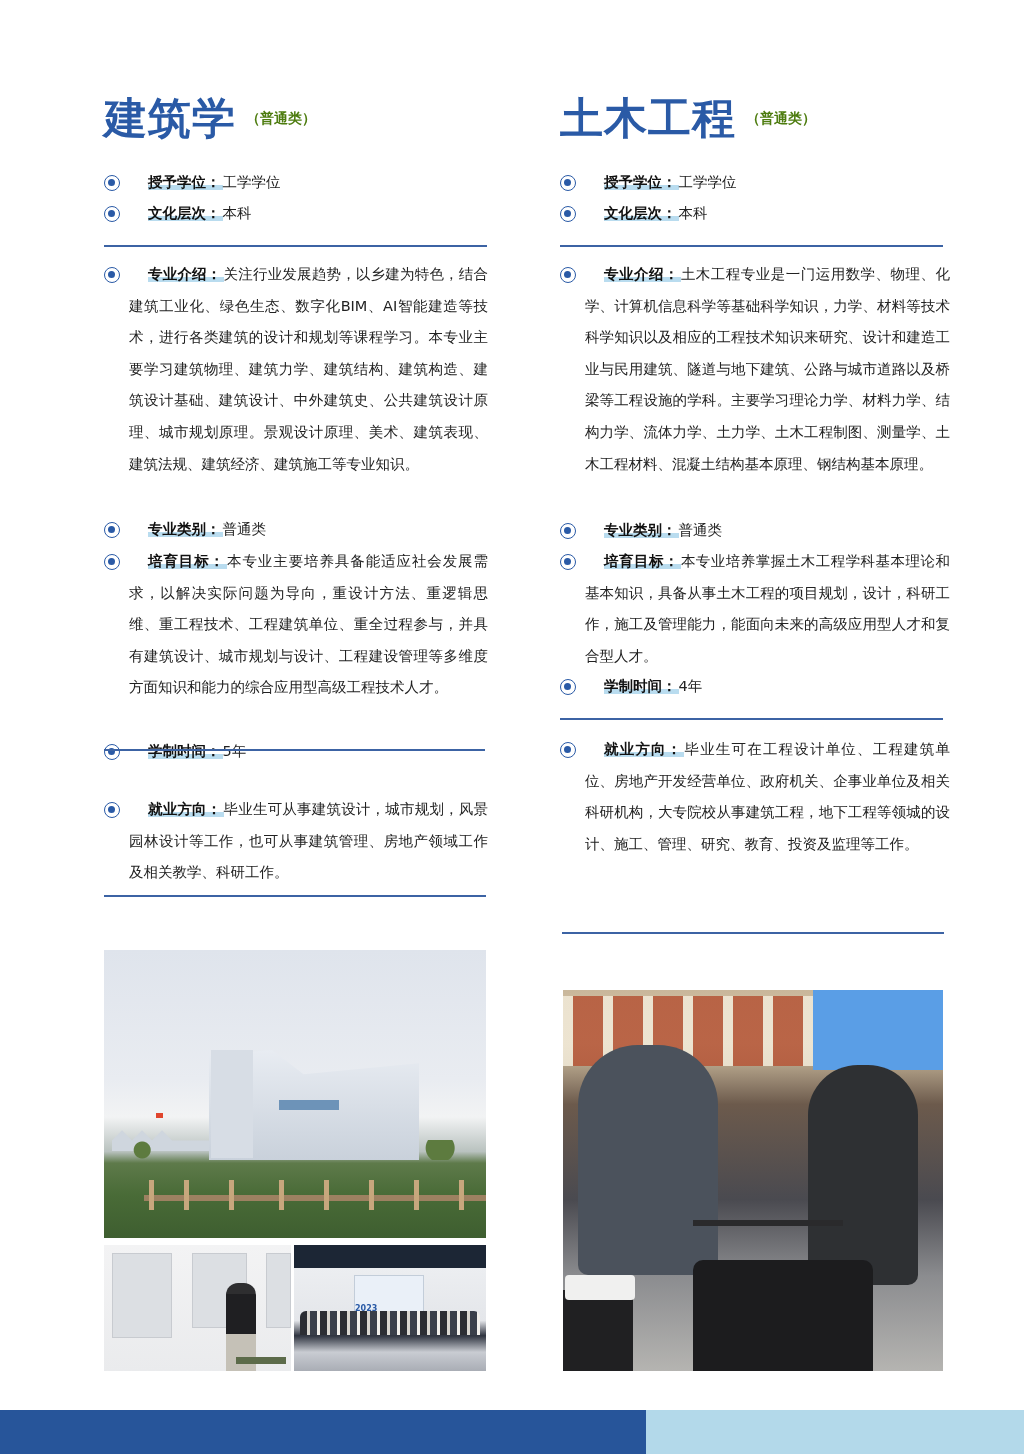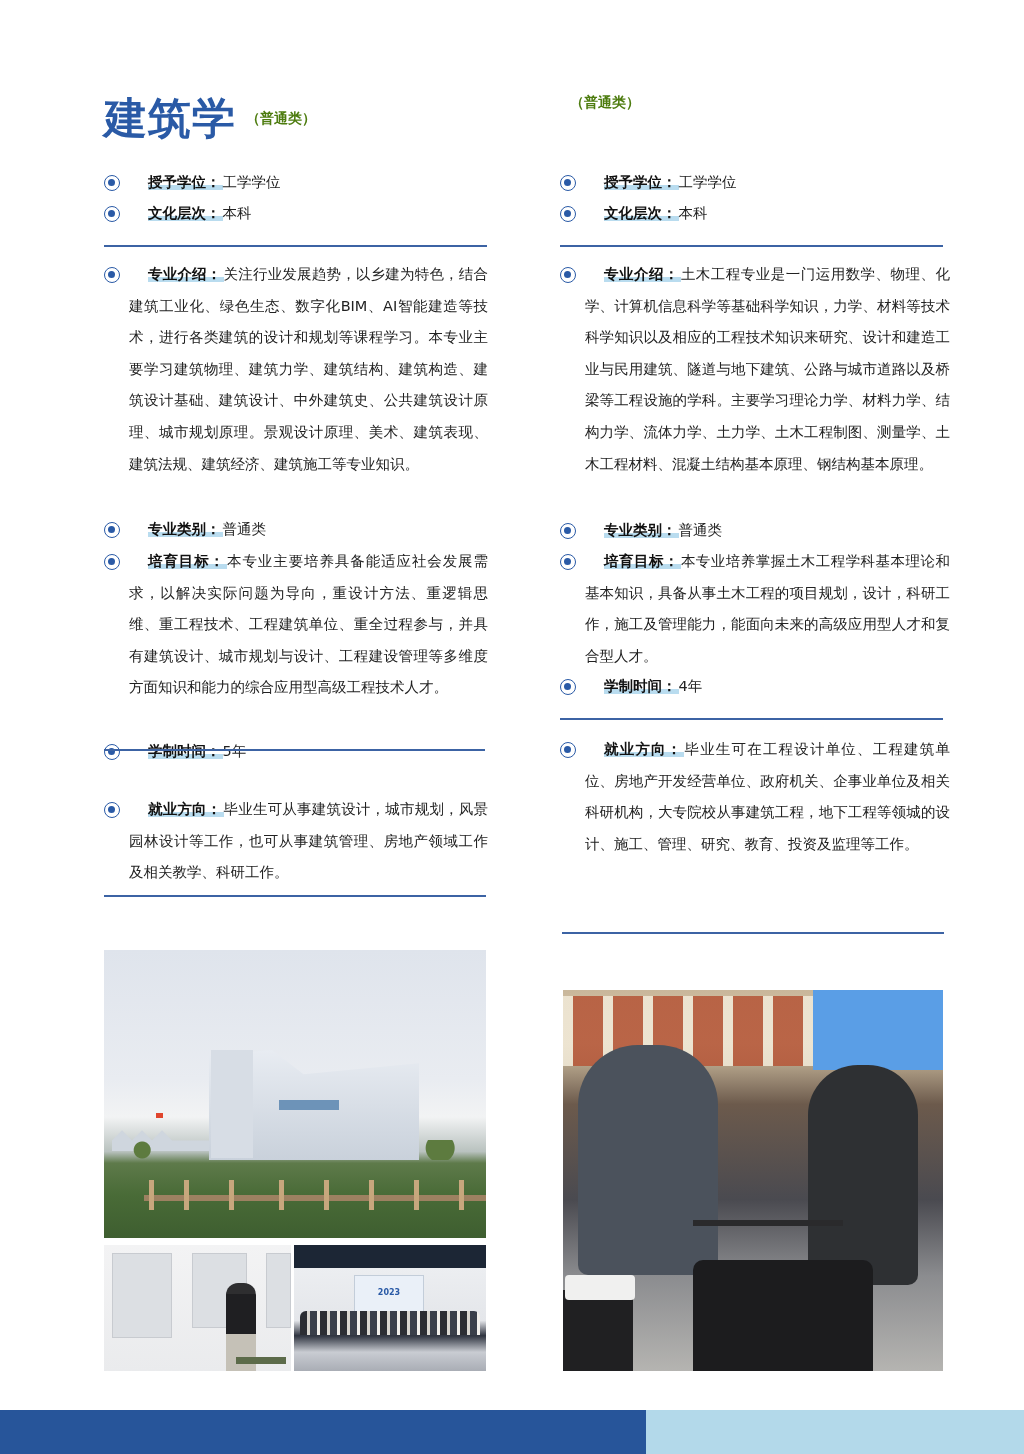--- a/index.html
+++ b/index.html
@@ -34,21 +34,21 @@
   .arch-render .trees { position: absolute; left: 0; top: 190px; width: 100%; height: 20px; background: radial-gradient(circle at 10% 50%, #5d7b3f 8px, transparent 9px), radial-gradient(circle at 88% 40%, #5d7b3f 14px, transparent 15px); }
   .arch-render .boardwalk { position: absolute; left: 40px; top: 245px; width: 342px; height: 6px; background: #9d8161; }
   .arch-render .post { position: absolute; top: 230px; width: 5px; height: 30px; background: #c7a77d; }
 
   .studio-photo { left: 104px; top: 1245px; width: 187px; height: 126px; background: linear-gradient(to bottom, #f3f3f4, #eaebed); }
   .studio-photo .poster { position: absolute; background: #dcdfe3; border: 1px solid #c8cbd0; }
   .studio-photo .person { position: absolute; left: 122px; top: 38px; width: 30px; height: 88px; background: linear-gradient(to bottom, #2e2e30 0, #2e2e30 12%, #1f1f22 12%, #1f1f22 58%, #c5c1b7 58%); border-radius: 12px 12px 0 0; }
   .studio-photo .caption-strip { position: absolute; left: 132px; top: 112px; width: 50px; height: 7px; background: #5c6b4a; }
 
   .meeting-photo { left: 294px; top: 1245px; width: 192px; height: 126px; background: linear-gradient(to bottom, #1c2635 0, #1c2635 18%, #eceef1 18%, #e4e6ea 60%, #2f3440 72%, #c9ccd2 85%, #a9adb5 100%); }
-  .meeting-photo .screen { position: absolute; left: 60px; top: 30px; width: 70px; height: 40px; background: #eaf0f8; border: 1px solid #c3cdd9; font-size: 8px; color: #2a5aa6; text-align: center; padding-top: 12px; font-weight: bold; }
+  .meeting-photo .screen { position: absolute; left: 60px; top: 30px; width: 70px; height: 40px; background: #eaf0f8; border: 1px solid #c3cdd9; font-size: 8px; color: #2a5aa6; padding-top: 28px; font-weight: bold; }
   .meeting-photo .crowd { position: absolute; left: 6px; top: 66px; width: 180px; height: 24px; background: repeating-linear-gradient(to right, #2b2d33 0 7px, #d9d6d0 7px 10px, #3a3f4a 10px 17px, #f1efeb 17px 20px); border-radius: 6px 6px 0 0; }
 
   .drone-photo { left: 563px; top: 990px; width: 380px; height: 381px; background: linear-gradient(to bottom, #c9b79b 0%, #d8c8a9 14%, #6c5a4c 30%, #4a4a50 55%, #8b8c8f 75%, #b5b4b1 100%); }
   .drone-photo .sky { position: absolute; right: 0; top: 0; width: 130px; height: 80px; background: #5a9ee6; }
   .drone-photo .columns { position: absolute; left: 0; top: 6px; width: 250px; height: 70px; background: repeating-linear-gradient(to right, #efe7d5 0 10px, #b65a3c 10px 40px); opacity: .9; }
   .drone-photo .person-a { position: absolute; left: 15px; top: 55px; width: 140px; height: 230px; background: #4b525c; border-radius: 60px 60px 10px 10px; }
   .drone-photo .person-b { position: absolute; left: 245px; top: 75px; width: 110px; height: 220px; background: #2e3033; border-radius: 50px 50px 10px 10px; }
   .drone-photo .drone { position: absolute; left: 130px; top: 230px; width: 150px; height: 40px; border-top: 6px solid #2a2a2c; }
   .drone-photo .case { position: absolute; left: 130px; top: 270px; width: 180px; height: 111px; background: #1c1c1e; border-radius: 10px 10px 0 0; }
   .drone-photo .case-left { position: absolute; left: 0; top: 300px; width: 70px; height: 81px; background: #202022; }
@@ -99,20 +99,21 @@
   <div class="item" style="top:794px">
     <span class="bullet"></span>
     <div class="content"><span class="label">就业方向：</span><span>毕业生可从事建筑设计，城市规划，风景园林设计等工作，也可从事建筑管理、房地产领域工作及相关教学、科研工作。</span></div>
   </div>
 
   <div class="divider" style="top:895px; width:382px"></div>
 </section>
 
 <section class="col col-right">
   <div class="title-row">
+    <h1 class="title">土木工程</h1>
     <span class="subtitle">（普通类）</span>
   </div>
 
   <div class="item" style="top:167px">
     <span class="bullet"></span>
     <div class="content"><span class="label">授予学位：</span><span>工学学位</span></div>
   </div>
   <div class="item" style="top:198px">
     <span class="bullet"></span>
     <div class="content"><span class="label">文化层次：</span><span>本科</span></div>

